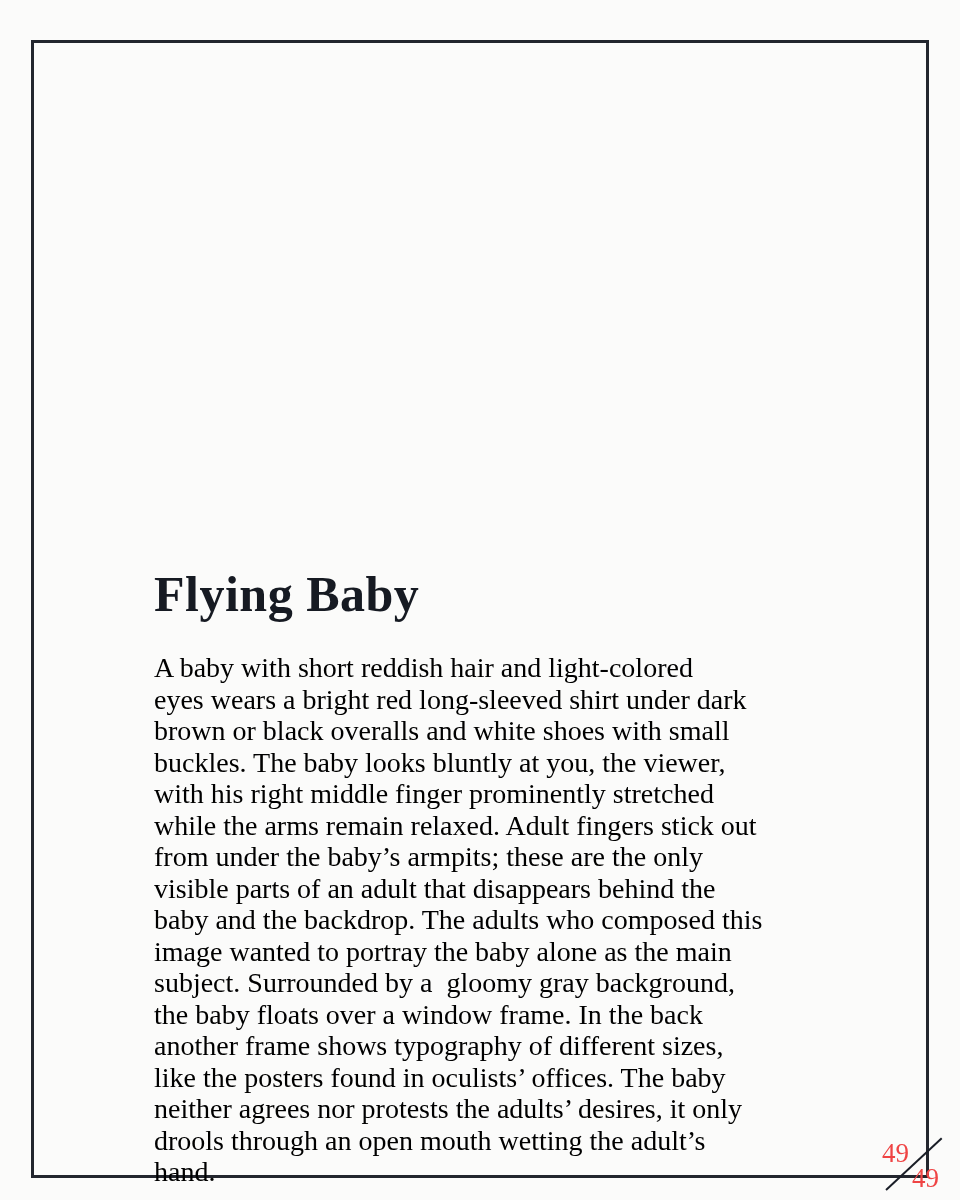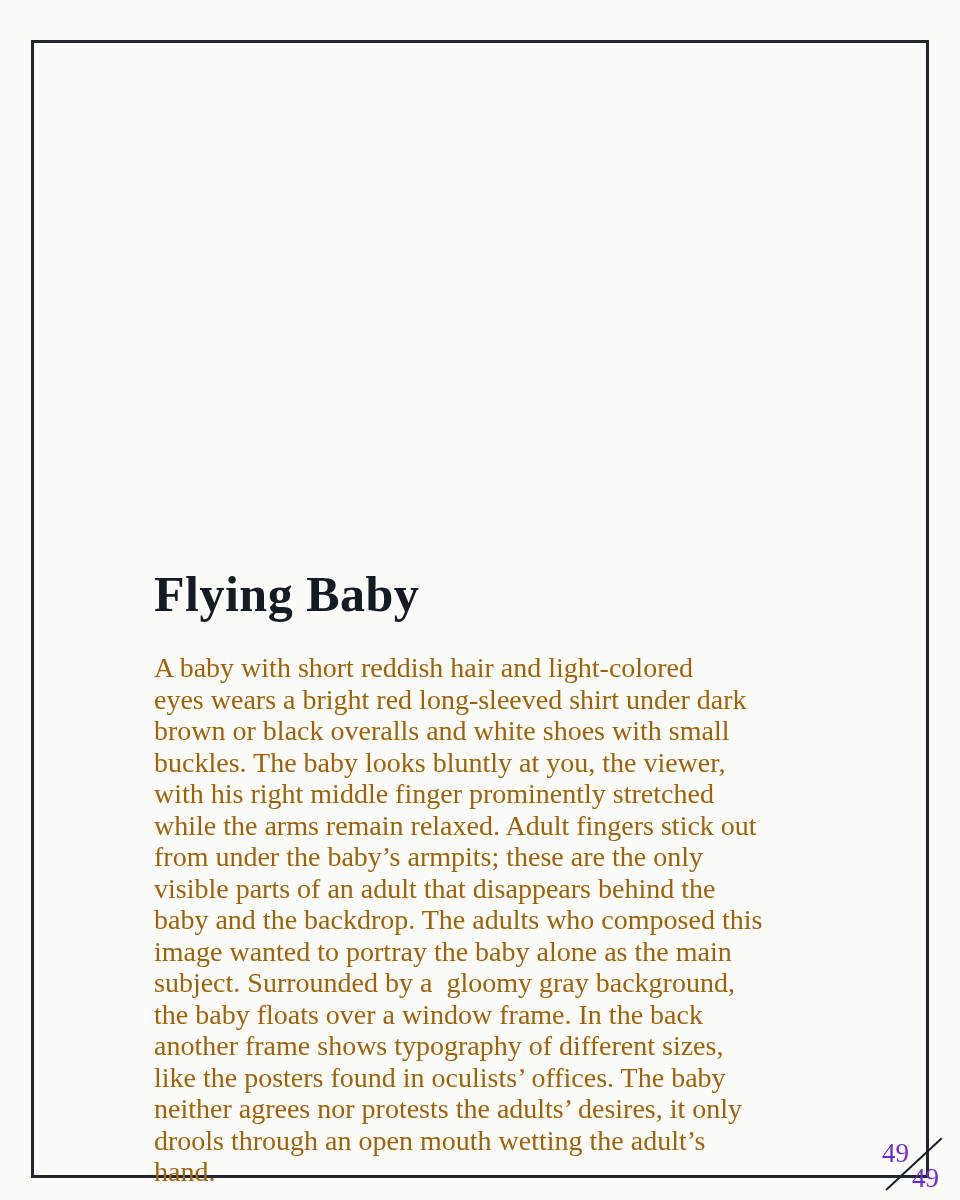--- a/index.html
+++ b/index.html
@@ -39,30 +39,30 @@
   }
   .body-text {
     position: absolute;
     left: 120px;
     top: 609px;
     width: 800px;
     margin: 0;
     font-family: "Liberation Serif", serif;
     font-size: 28px;
     line-height: 31.5px;
-    color: #a16207;
+    color: #000000;
     white-space: pre-wrap;
   }
   .page-number {
     position: absolute;
     left: 840px;
     top: 1088px;
     width: 80px;
     height: 68px;
-    color: #6d28d9;
+    color: #ef4444;
   }
   .page-number .pn-num {
     position: absolute;
     font-family: "Liberation Serif", serif;
     font-size: 27px;
     line-height: 1;
   }
   .page-number .pn-current {
     left: 8px;
     top: 9px;

